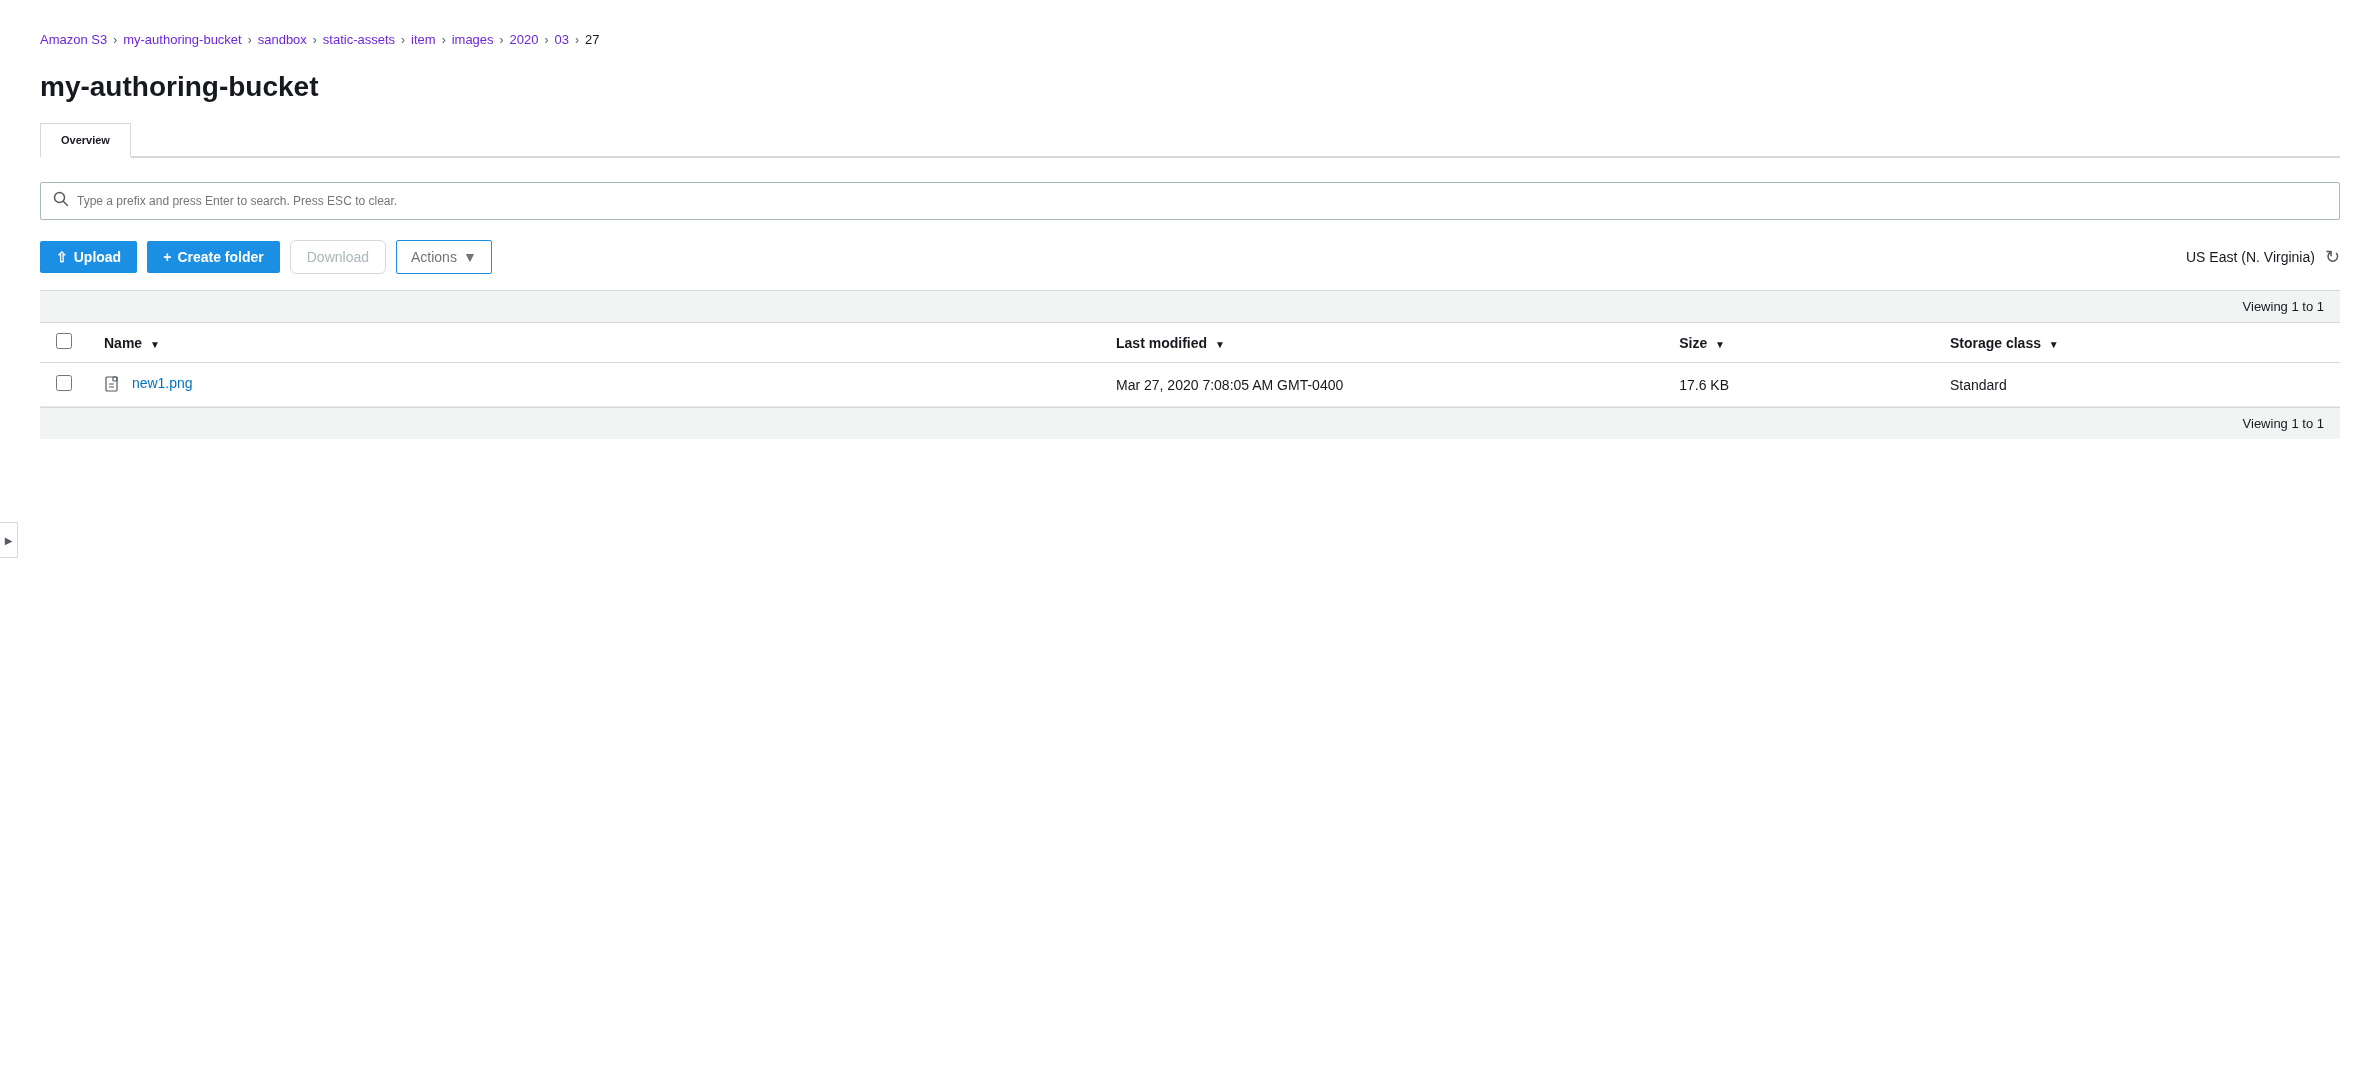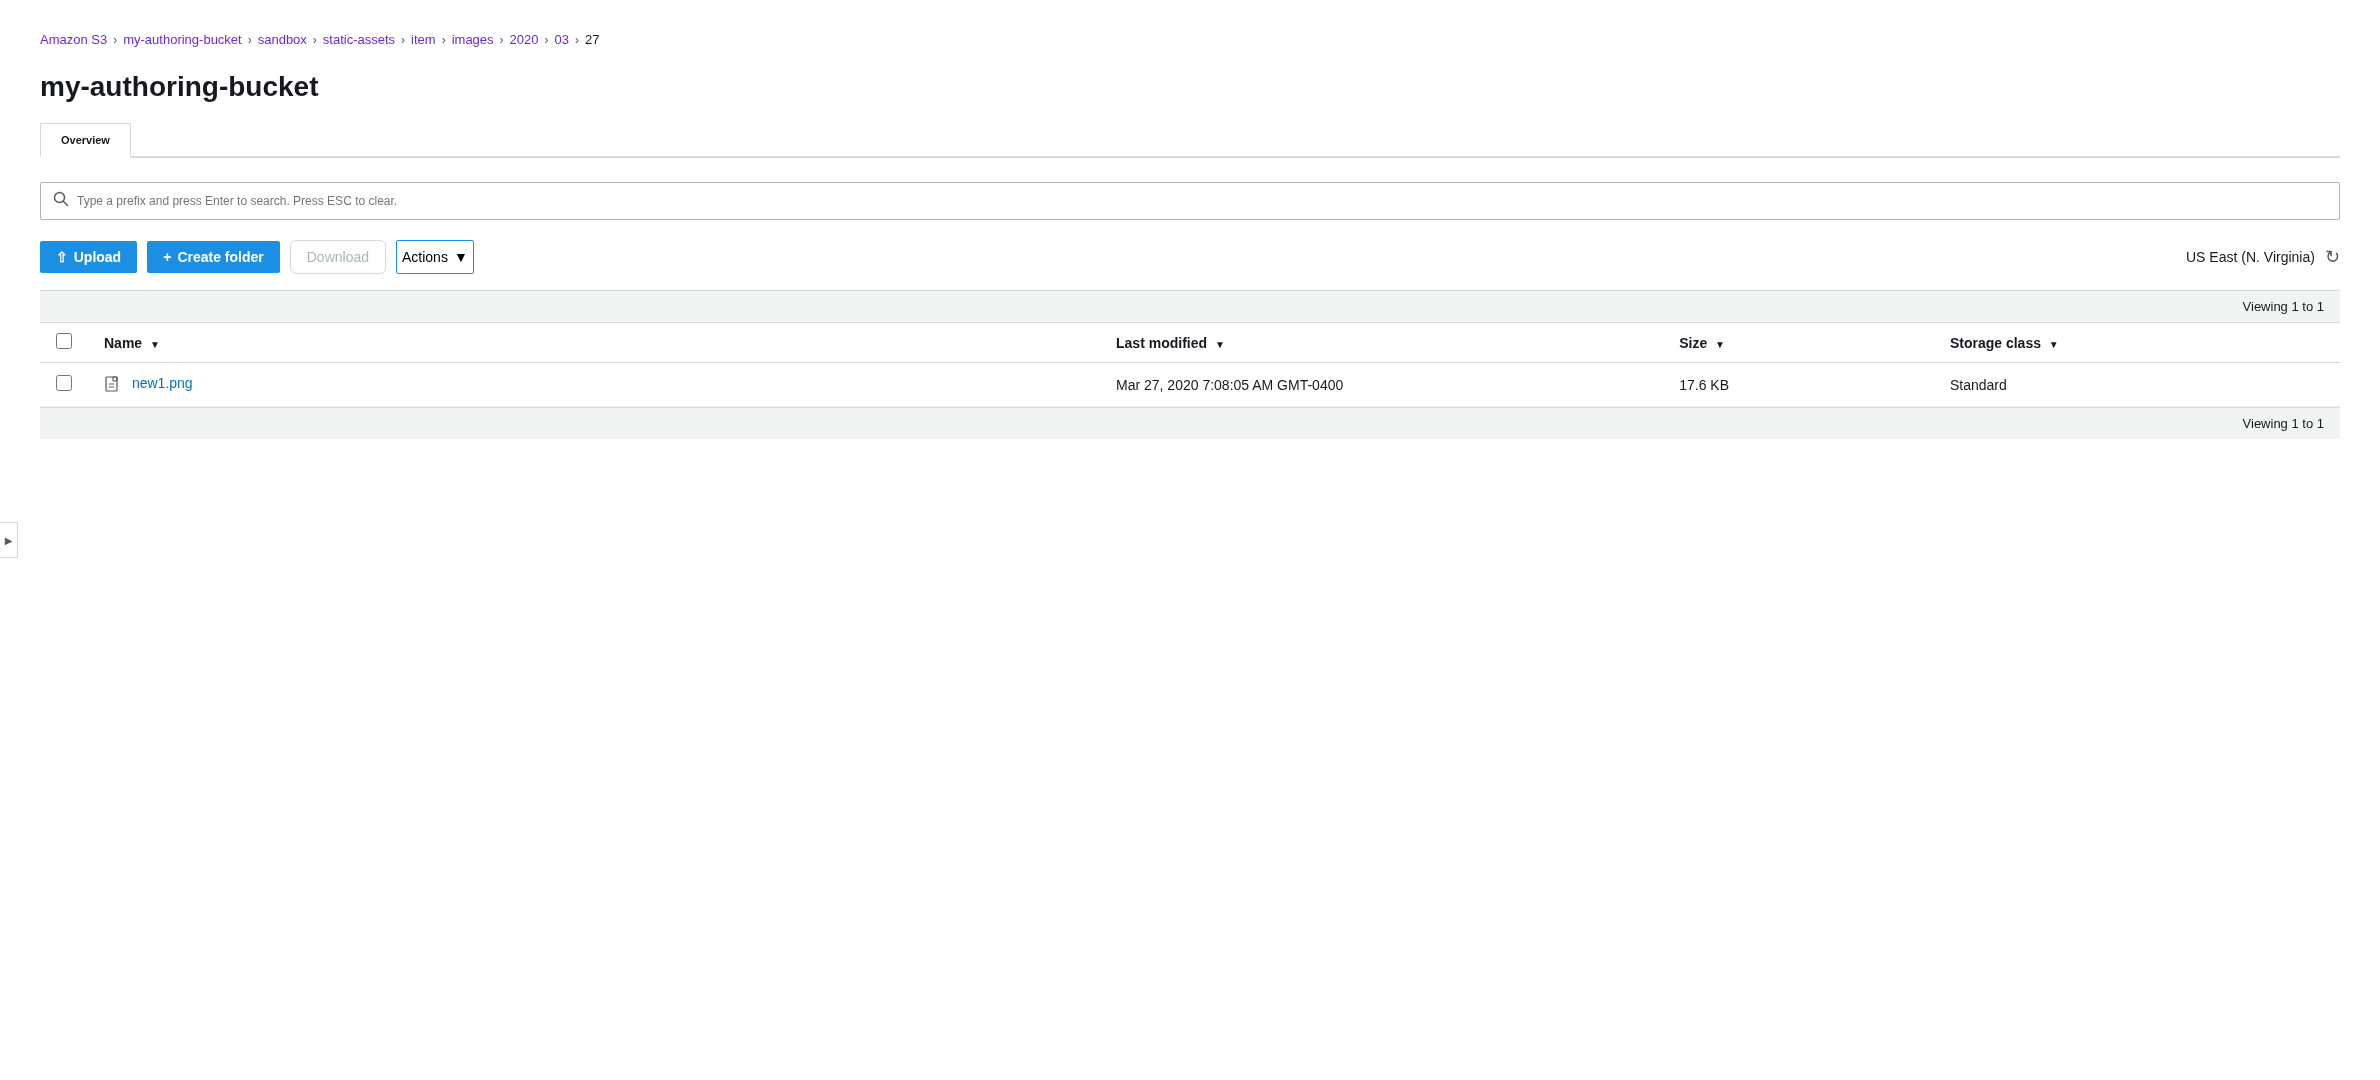--- a/index.html
+++ b/index.html
@@ -145,23 +145,23 @@
     }
     .btn-secondary:disabled,
     .btn-disabled {
       color: #aab7b8;
       border-color: #d5d9d9;
       cursor: default;
       background: #fff;
     }
     .btn-outline {
       background: #fff;
-      color: #000000;
+      color: #737373;
       border: 1px solid #1a8fe3;
-      padding: 8px 5px;
+      padding: 8px 14px;
       font-size: 14px;
       cursor: pointer;
       border-radius: 2px;
       display: flex;
       align-items: center;
       gap: 6px;
     }
     .toolbar-right {
       margin-left: auto;
       display: flex;

